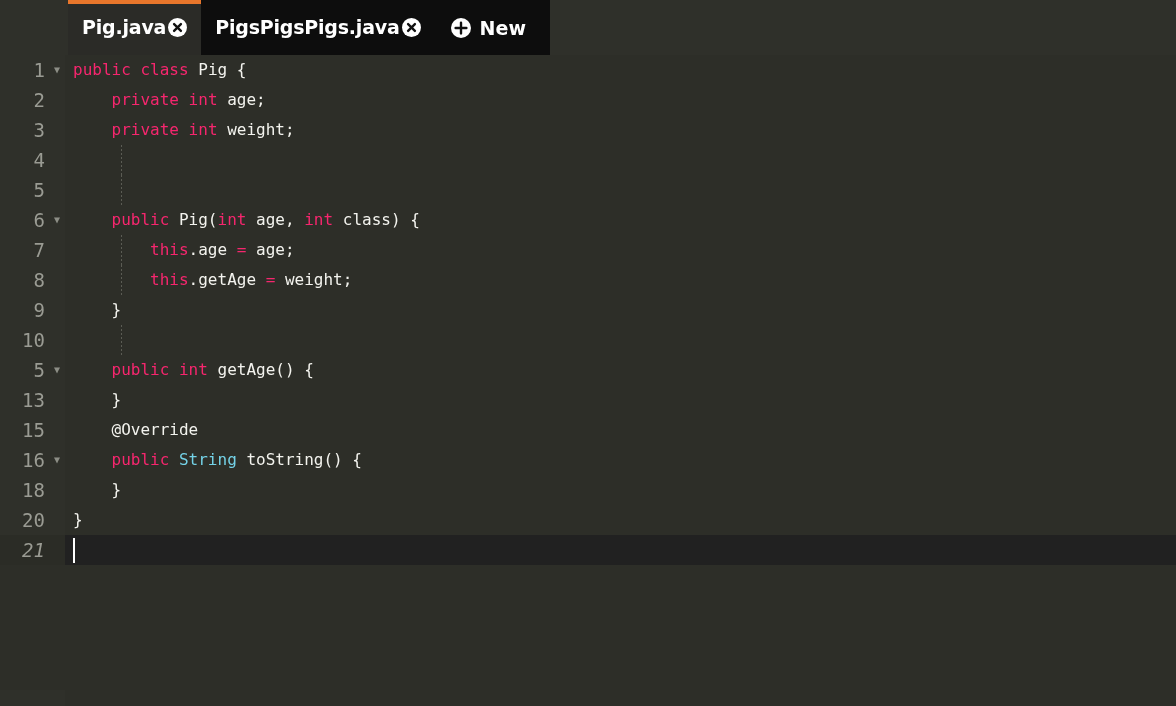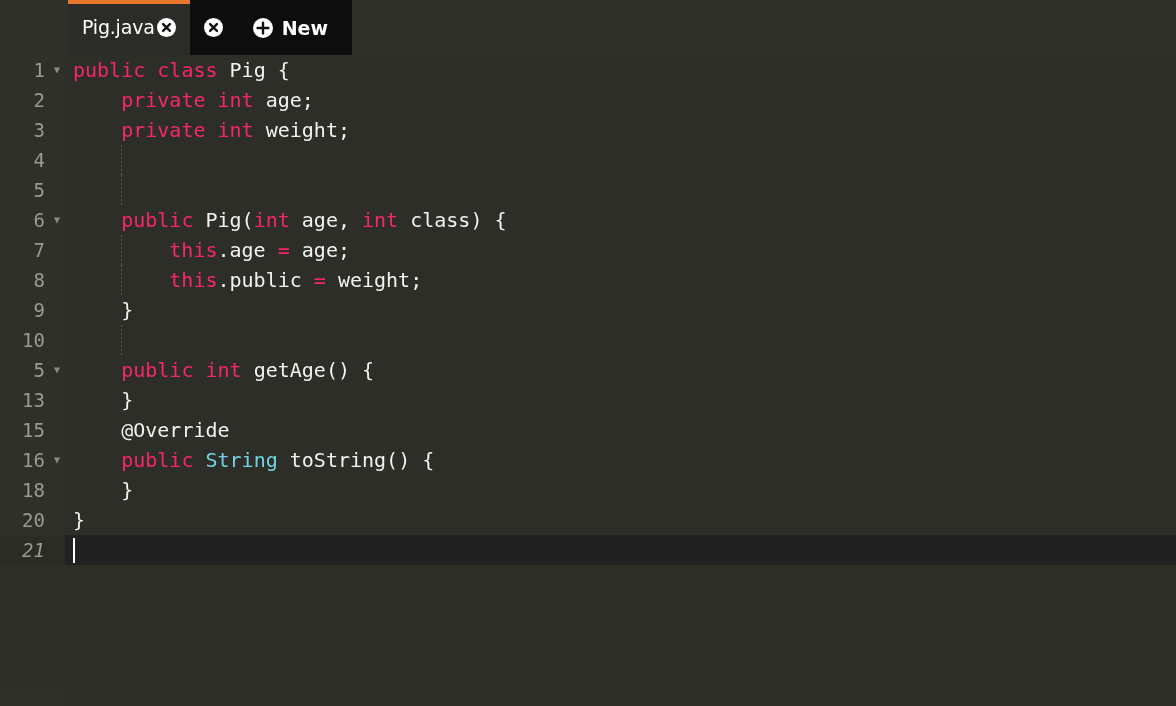--- a/index.html
+++ b/index.html
@@ -44,21 +44,21 @@
     position: relative;
     display: flex;
     align-items: center;
     gap: 2px;
     padding: 0 14px 0 14px;
     height: 55px;
     box-sizing: border-box;
     background: #0d0d0d;
     color: #ffffff;
     font-family: "DejaVu Sans", sans-serif;
-    font-weight: normal;
+    font-weight: bold;
     font-size: 19px;
     letter-spacing: -0.2px;
     cursor: pointer;
     white-space: nowrap;
   }
   .tab.active {
     background: #2b2b27;
   }
   .tab.active::before {
     content: "";
@@ -158,21 +158,21 @@
     color: #8d8e86;
   }
 
   .line-content {
     position: relative;
     flex: 1 1 auto;
     height: 30px;
     line-height: 30px;
     background: #2d2e28;
     font-family: "DejaVu Sans Mono", monospace;
-    font-size: 20px;
+    font-size: 16px;
     white-space: pre;
     color: #f3f3ee;
     padding-left: 8px;
     box-sizing: border-box;
     overflow: hidden;
   }
 
   
   .indent-guide {
     position: absolute;
@@ -224,20 +224,21 @@
         <div class="tab active">
           <span class="tab-label">Pig.java</span>
           <span class="close-icon">
             <svg width="19" height="19" viewBox="0 0 19 19">
               <circle cx="9.5" cy="9.5" r="9.5" fill="#ffffff"></circle>
               <path d="M6.1 6.1 L12.9 12.9 M12.9 6.1 L6.1 12.9" stroke="#111111" stroke-width="2.4" stroke-linecap="round"></path>
             </svg>
           </span>
         </div>
         <div class="tab">
+          <span class="tab-label">PigsPigsPigs.java</span>
           <span class="close-icon">
             <svg width="19" height="19" viewBox="0 0 19 19">
               <circle cx="9.5" cy="9.5" r="9.5" fill="#ffffff"></circle>
               <path d="M6.1 6.1 L12.9 12.9 M12.9 6.1 L6.1 12.9" stroke="#111111" stroke-width="2.4" stroke-linecap="round"></path>
             </svg>
           </span>
         </div>
         <div class="new-tab">
           <span class="plus-icon">
             <svg width="20" height="20" viewBox="0 0 20 20">
@@ -275,21 +276,21 @@
         <div class="code-row">
           <div class="gutter"><span>6</span><span class="fold-arrow">▼</span></div>
           <div class="line-content"><span class="tok-plain">    </span><span class="tok-keyword">public</span><span class="tok-plain"> Pig(</span><span class="tok-keyword">int</span><span class="tok-plain"> age, </span><span class="tok-keyword">int</span><span class="tok-plain"> class) {</span></div>
         </div>
         <div class="code-row">
           <div class="gutter"><span>7</span></div>
           <div class="line-content"><div class="indent-guide" style="left: 56.12px;"></div><span class="tok-plain">        </span><span class="tok-keyword">this</span><span class="tok-plain">.age </span><span class="tok-keyword">=</span><span class="tok-plain"> age;</span></div>
         </div>
         <div class="code-row">
           <div class="gutter"><span>8</span></div>
-          <div class="line-content"><div class="indent-guide" style="left: 56.12px;"></div><span class="tok-plain">        </span><span class="tok-keyword">this</span><span class="tok-plain">.public </span><span class="tok-keyword">=</span><span class="tok-plain"> weight;</span></div>
+          <div class="line-content"><div class="indent-guide" style="left: 56.12px;"></div><span class="tok-plain">        </span><span class="tok-keyword">this</span><span class="tok-plain">.getAge </span><span class="tok-keyword">=</span><span class="tok-plain"> weight;</span></div>
         </div>
         <div class="code-row">
           <div class="gutter"><span>9</span></div>
           <div class="line-content"><span class="tok-plain">    }</span></div>
         </div>
         <div class="code-row">
           <div class="gutter"><span>10</span></div>
           <div class="line-content"><div class="indent-guide" style="left: 56.12px;"></div></div>
         </div>
         <div class="code-row">

